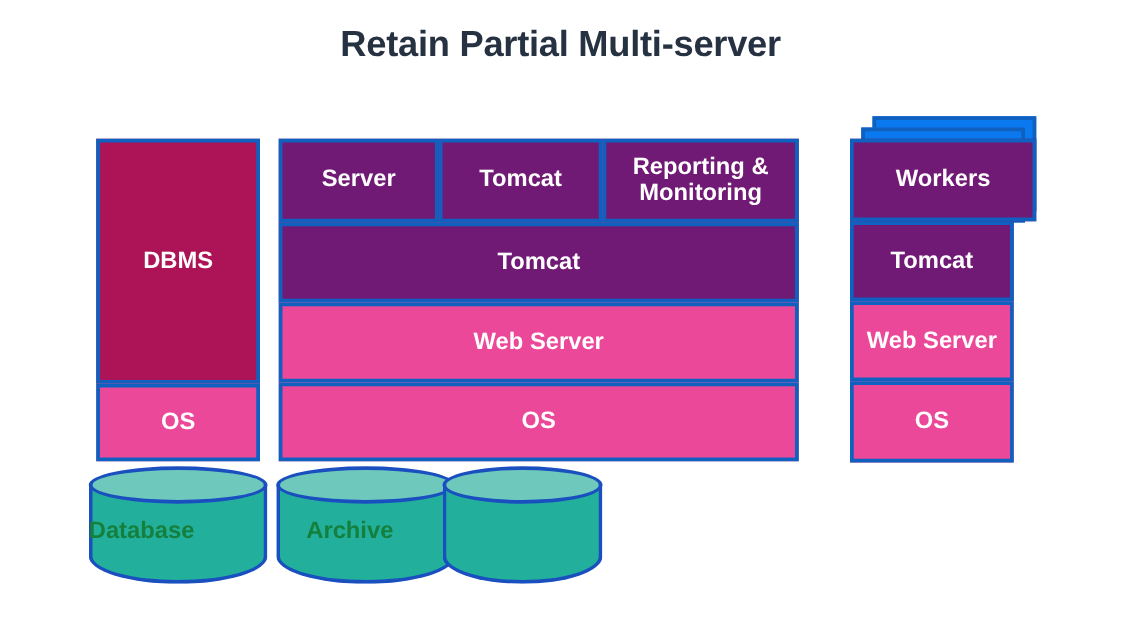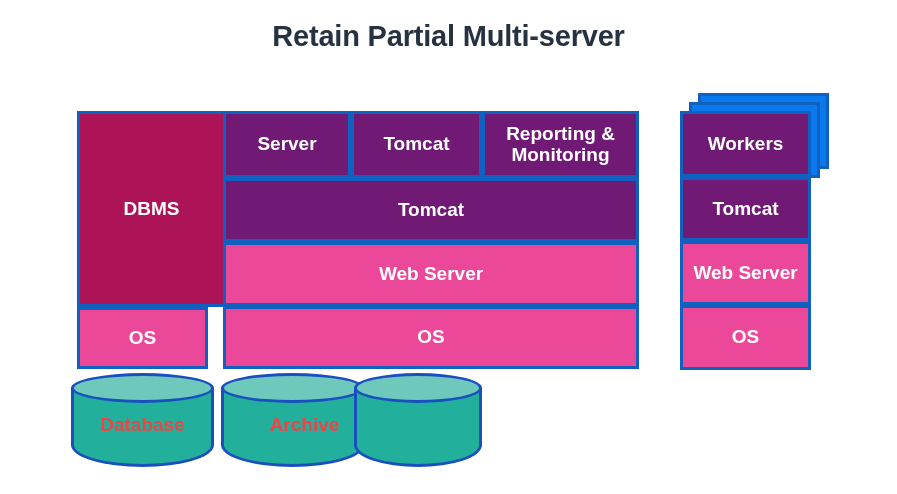--- a/index.html
+++ b/index.html
@@ -82,36 +82,35 @@
     top: 0;
     height: 30px;
     box-sizing: border-box;
     background: #6FC8BC;
     border: 3px solid #1A4FBF;
     border-radius: 50% / 50%;
   }
   .cyl .cyl-label {
     position: absolute;
     left: 0; right: 0;
-    text-align: center;
-    color: #ef4444;
+    color: #15803d;
     font-weight: bold;
     font-size: 19px;
     z-index: 4;
   }
 </style>
 </head>
 <body>
 
 <div id="stage">
 
   <div class="title">Retain Partial Multi-server</div>
 
   <div>
-    <div class="box magenta" style="left:77px; top:111px; width:149px; height:196px;">DBMS</div>
+    <div class="box magenta" style="left:77px; top:111px; width:131px; height:196px;">DBMS</div>
 
     <div class="box teal" style="left:77px; top:307px; width:131px; height:62px;">OS</div>
 
     <div class="cyl" style="left:71px; top:373px; width:143px; height:94px;">
       <div class="cyl-body" style="top:15px; height:79px;"></div>
       <div class="cyl-top"></div>
       <div class="cyl-label" style="top:41px;">Database</div>
     </div>
   </div>
 
@@ -137,21 +136,21 @@
     <div class="cyl" style="left:354px; top:373px; width:128px; height:94px;">
       <div class="cyl-body" style="top:15px; height:79px;"></div>
       <div class="cyl-top"></div>
     </div>
   </div>
 
   <div>
     <div class="shadow-card" style="left:698px; top:93px; width:131px; height:76px;"></div>
     <div class="shadow-card" style="left:689px; top:102px; width:131px; height:76px;"></div>
 
-    <div class="box blue" style="left:680px; top:111px; width:131px; height:66px;">Workers</div>
+    <div class="box blue" style="left:680px; top:111px; width:149px; height:66px;">Workers</div>
 
     <div class="box blue" style="left:680px; top:177px; width:131px; height:64px;">Tomcat</div>
 
     <div class="box teal" style="left:680px; top:241px; width:131px; height:64px;">Web Server</div>
 
     <div class="box teal" style="left:680px; top:305px; width:131px; height:65px;">OS</div>
   </div>
 
 </div>
 

